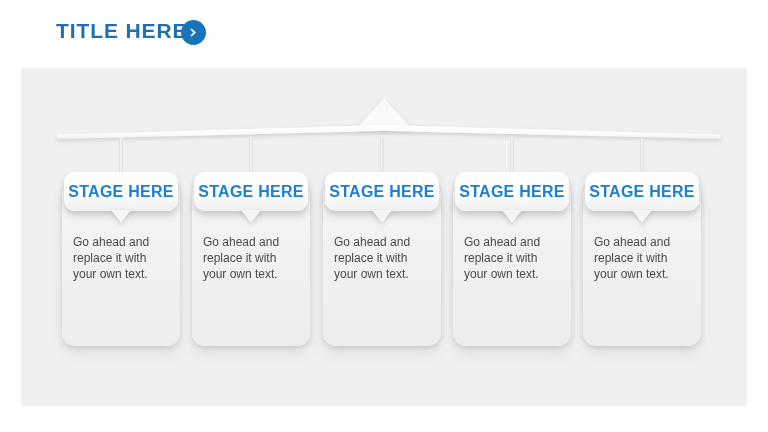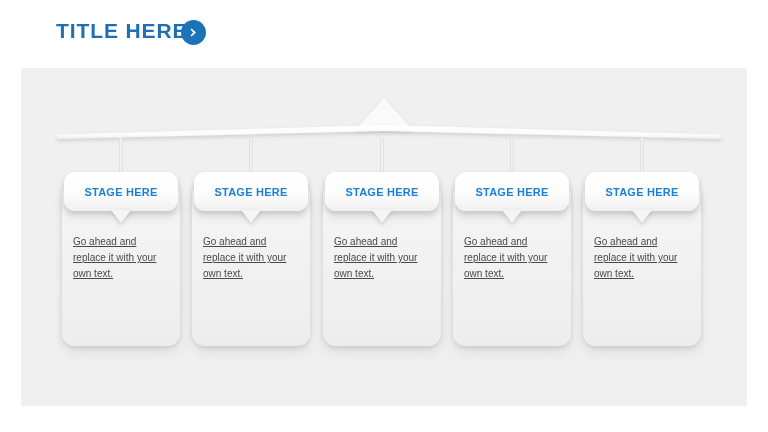--- a/index.html
+++ b/index.html
@@ -102,21 +102,21 @@
     background: linear-gradient(180deg, #ffffff 0%, #fdfdfd 55%, #f0f0f0 100%);
     border-radius: 11px;
     box-shadow: 0 3px 5px rgba(130,130,130,0.30),
                 0 7px 10px rgba(130,130,130,0.14);
     display: flex;
     align-items: center;
     justify-content: center;
     z-index: 3;
   }
   .stage-title {
-    font-size: 11px;
+    font-size: 16px;
     font-weight: bold;
     color: #1b7fd4;
     letter-spacing: 0.25px;
     white-space: nowrap;
   }
   .bubble-tail {
     position: absolute;
     left: 50%;
     top: 38px;
     margin-left: -10px;
@@ -126,25 +126,24 @@
     border-right: 10px solid transparent;
     border-top: 13px solid #f5f5f5;
     filter: drop-shadow(0 2px 2px rgba(130,130,130,0.35));
     z-index: 3;
   }
   .stage-text {
     position: absolute;
     left: 11px;
     top: 62px;
     width: 96px;
-    font-size: 10px;
+    font-size: 12px;
     line-height: 16px;
     color: #4a4a4a;
     z-index: 2;
-    text-decoration: underline;
   }
 </style>
 </head>
 <body>
 
 <div id="header">
   <div id="page-title">TITLE HERE</div>
 
   <div id="title-arrow-badge">
     <svg width="13" height="13" viewBox="0 0 13 13" aria-hidden="true">

